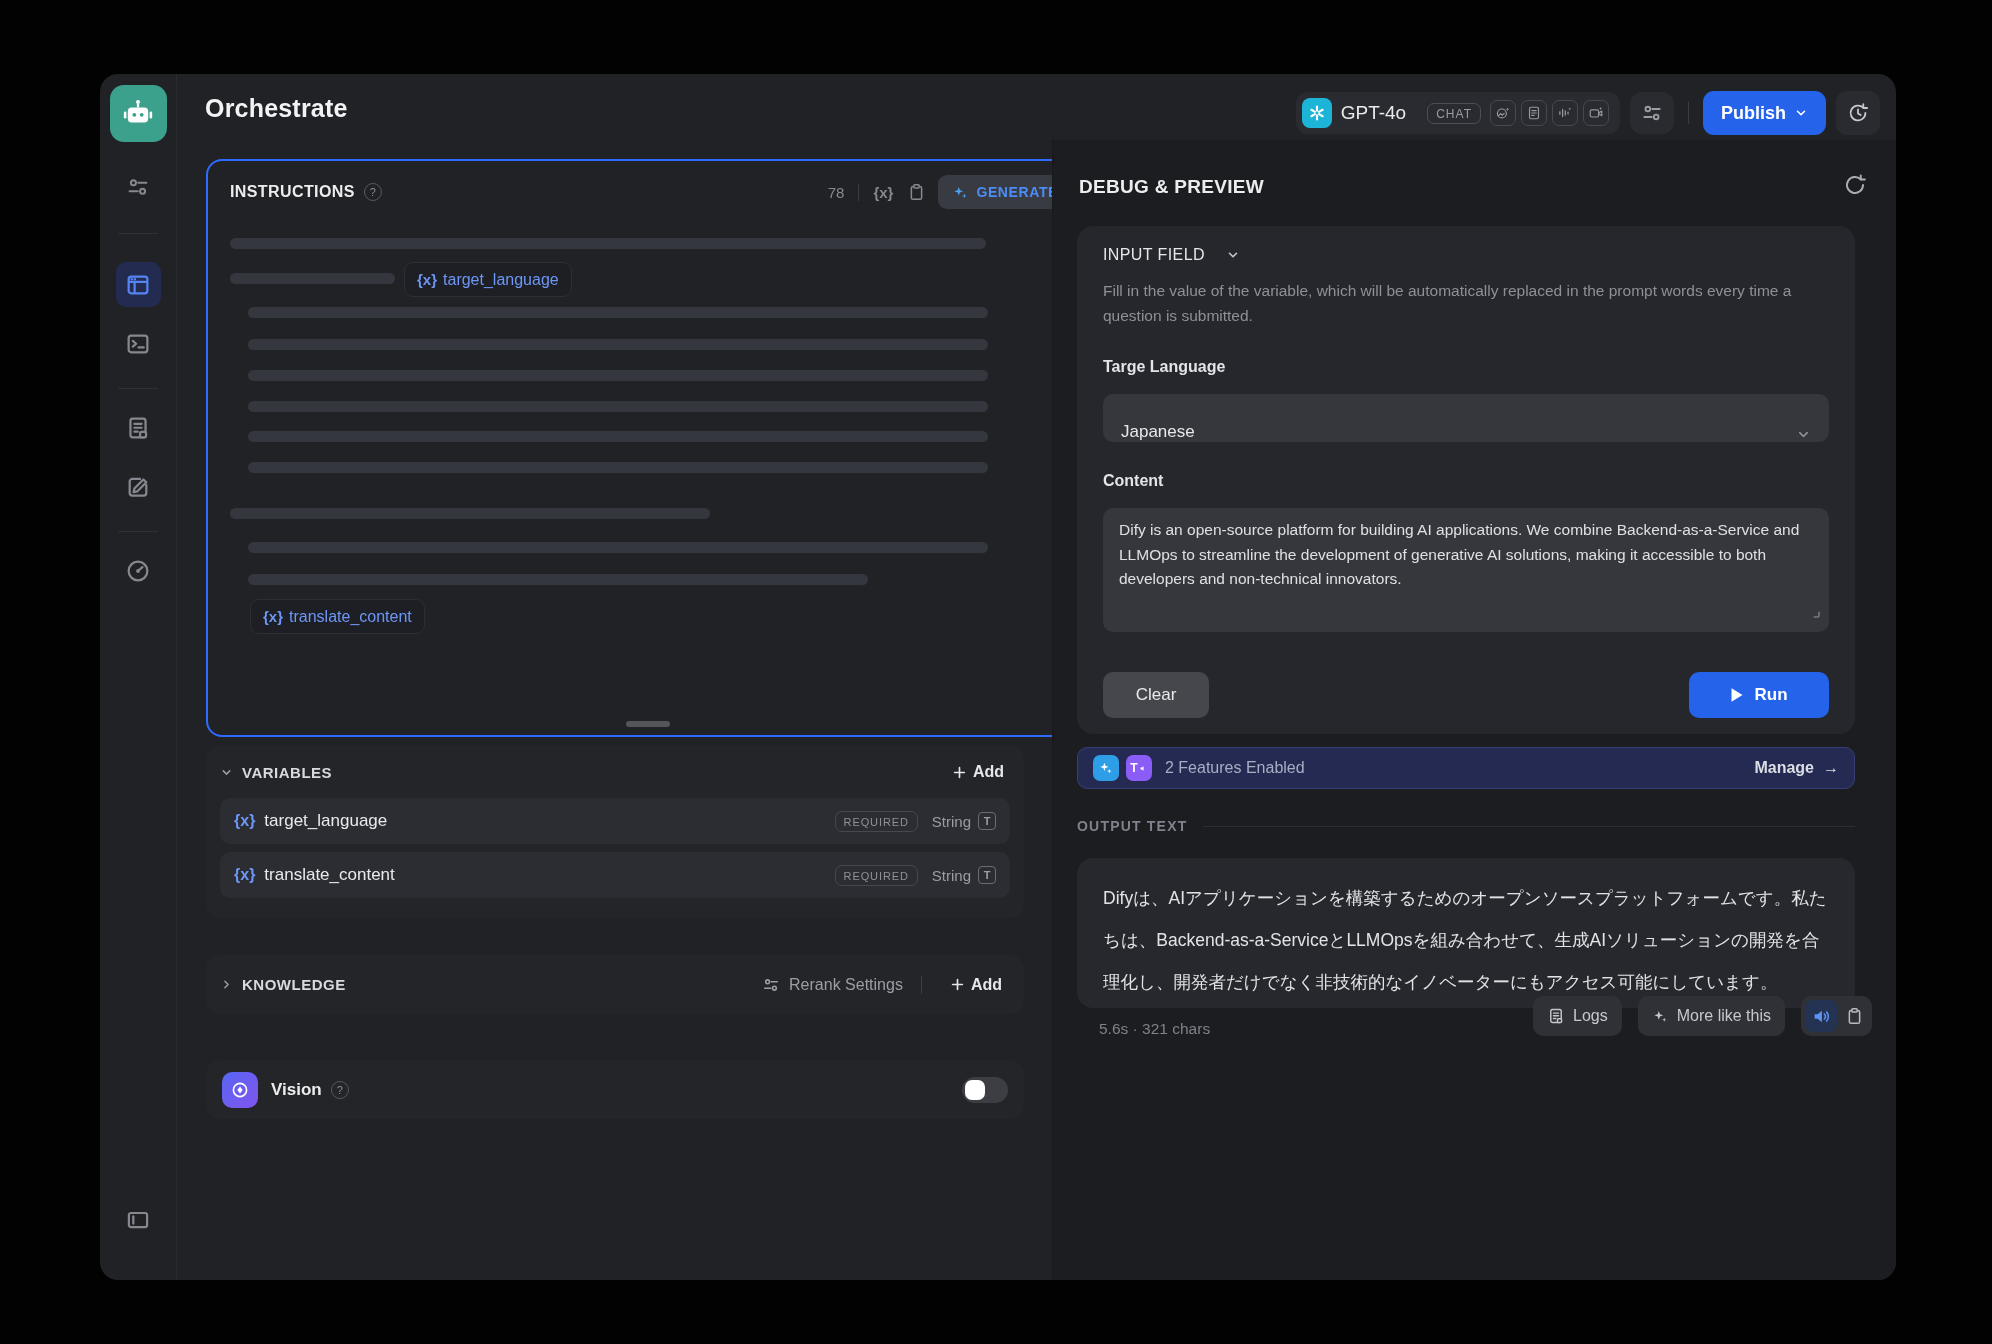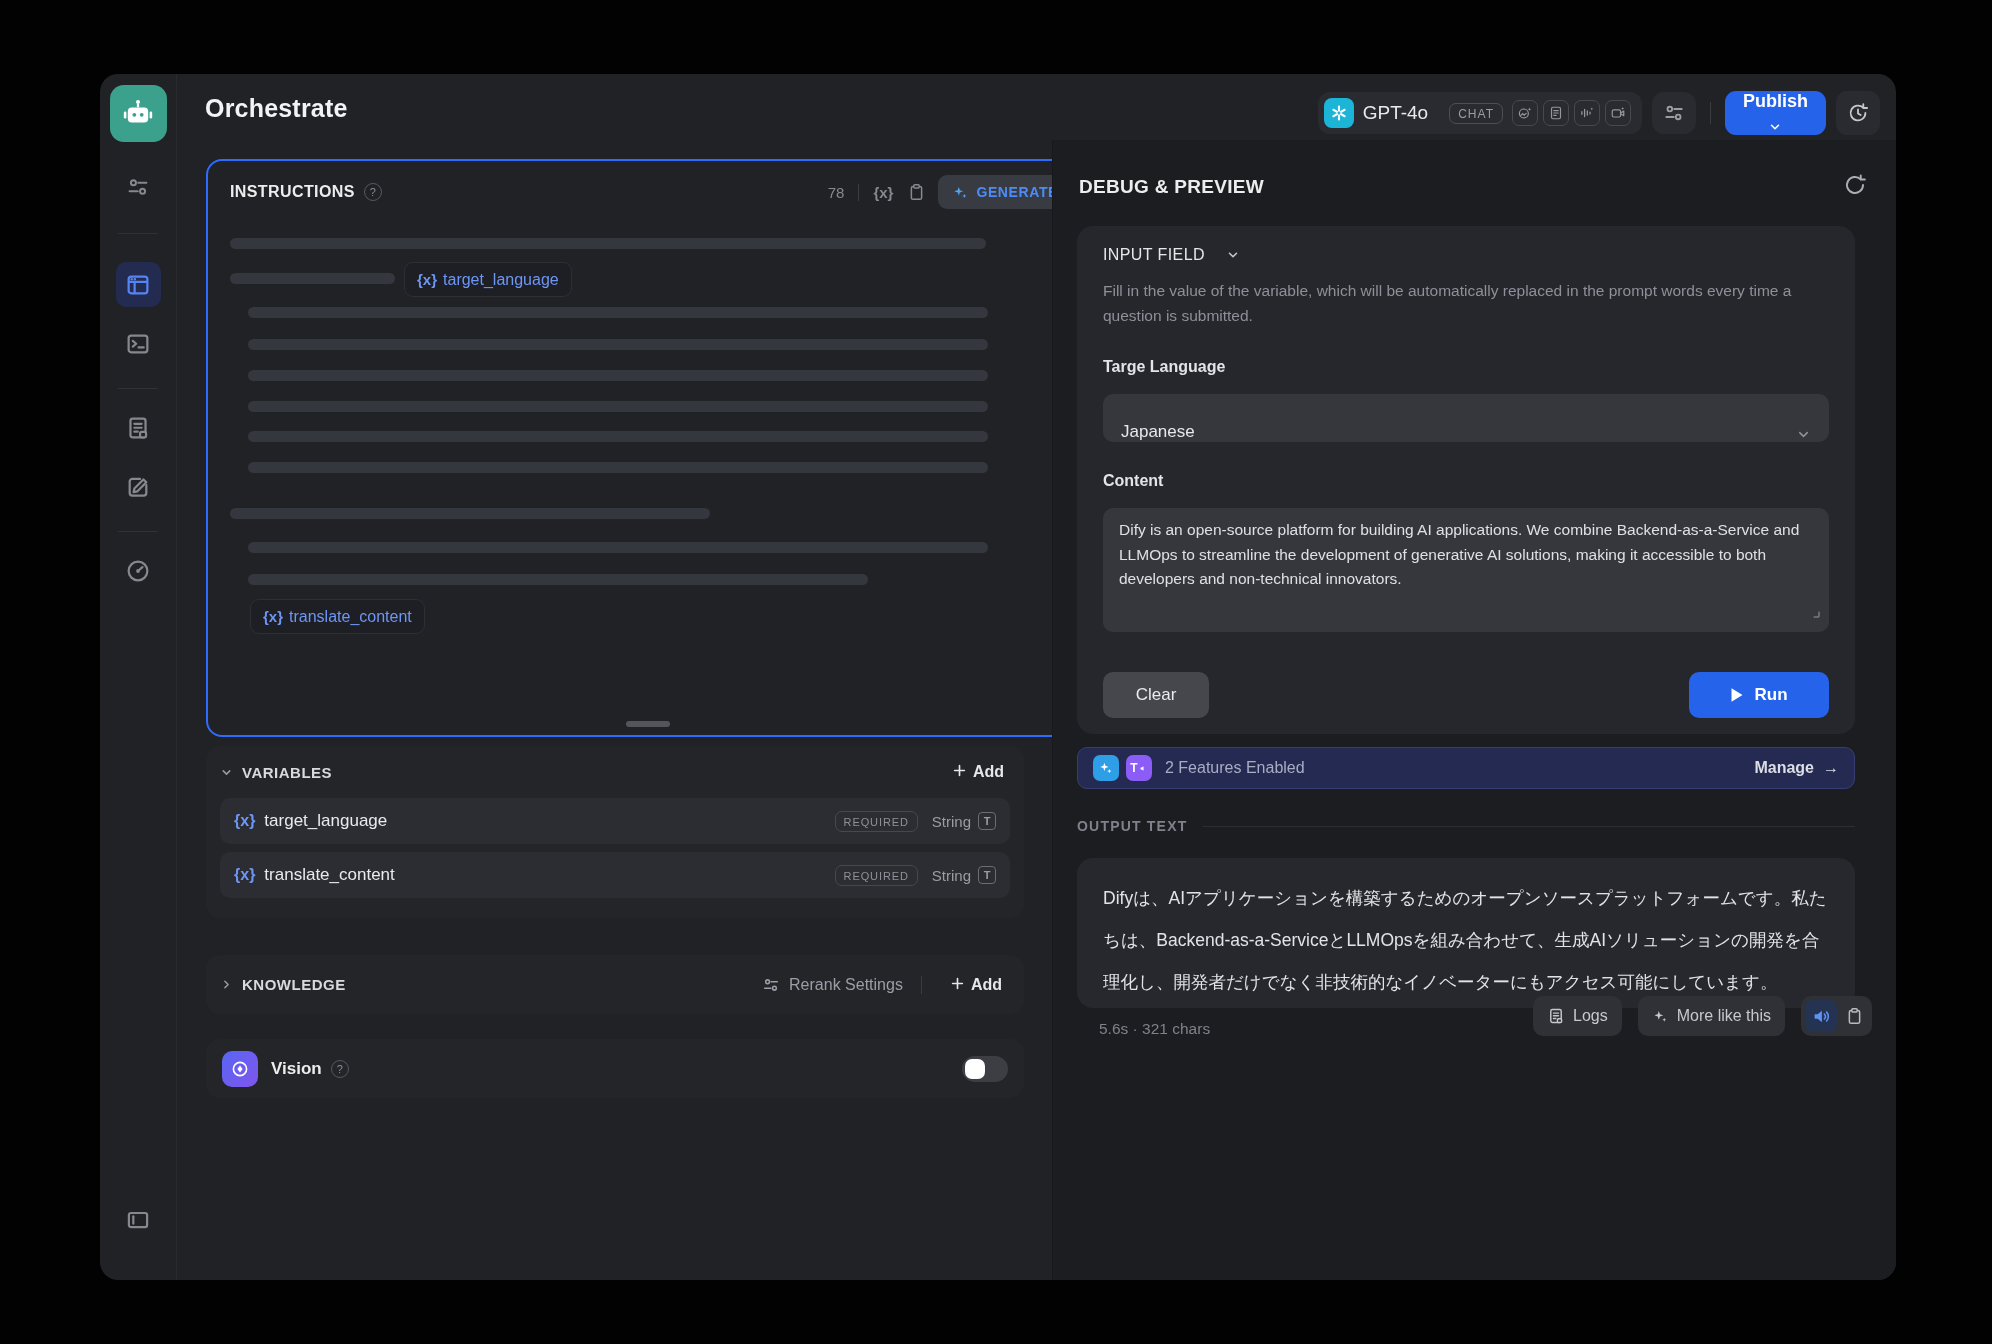--- a/index.html
+++ b/index.html
@@ -28,21 +28,21 @@
   .openai-badge { width:30px; height:30px; border-radius:8px; background:var(--openai-cyan,#1cb5d8); display:flex; align-items:center; justify-content:center; }
   .model-name { font-size:19px; color:#e9eaec; font-weight:400; }
   .mode-badge { border:1px solid #4c4f55; color:#989ca4; border-radius:7px; font-size:12px; letter-spacing:1px; padding:3px 8px 2px;margin-left:12px; }
   .cap-icons { display:flex; gap:5px; }
   .cap { width:26px; height:26px; border:1px solid #47494f; border-radius:7px; color:#94979e;
          display:flex; align-items:center; justify-content:center; }
   .params-chip { background:#2a2b30; border-radius:12px; height:42px; width:44px; display:flex; align-items:center; justify-content:center; color:#9a9da4; cursor:pointer; }
   .hdr-div { width:1px; height:22px; background:#3a3c41; margin:0 4px; }
   .publish-btn { background:var(--accent,#2563eb); color:#fff; border:none; height:44px; padding:0 18px;
                  border-radius:11px; font-size:18px; font-weight:600; display:flex; align-items:center; gap:8px;
-                 font-family:inherit; cursor:pointer;flex-direction:column; }
+                 font-family:inherit; cursor:pointer; }
   .history-btn { width:44px; height:44px; border-radius:11px; background:#2a2b30; color:#c6c8cd;
                  display:flex; align-items:center; justify-content:center; cursor:pointer; }
 
   
   .panel { position:absolute; left:106px; top:85px; width:884px; height:578px;
            border:2px solid var(--panel-border,#2e6bff); border-radius:16px; }
   .panel-head { display:flex; align-items:center; padding:14px 16px 0 22px; }
   .panel-title { font-size:16px; font-weight:700; color:#ededee; letter-spacing:.4px; }
   .q-circle { width:18px; height:18px; border:1.4px solid #55585f; border-radius:50%; color:#8b8e95;
               font-size:11px; display:flex; align-items:center; justify-content:center; margin-left:9px; }
@@ -60,21 +60,21 @@
   .varchip .x { color:var(--chip-blue,#6e96f5); font-weight:700; font-size:15px; }
   .varchip .nm { color:var(--chip-blue,#6e96f5); font-size:16px; }
   .drag-handle { position:absolute; left:50%; transform:translateX(-50%); bottom:8px; width:44px; height:6px;
                  border-radius:3px; background:#53555b; cursor:row-resize; }
 
   
   .section { position:absolute; left:106px; width:818px; background:#242529; border-radius:14px; }
   .sec-head { display:flex; align-items:center; height:52px; padding:0 10px 0 14px; }
   .chev { color:#9a9da4; font-size:13px; margin-right:9px; display:flex; }
   .sec-title { font-size:15px; font-weight:700; color:#d8dadd; letter-spacing:.5px; }
-  .add-btn { margin-left:auto; display:flex; gap:6px; color:#e6e7ea; font-size:16px; font-weight:600;
+  .add-btn { margin-left:auto; display:flex; align-items:center; gap:6px; color:#e6e7ea; font-size:16px; font-weight:600;
              padding:6px 10px; border-radius:8px; cursor:pointer; }
   .vrow { margin:0 14px 8px; height:46px; background:#2b2d32; border-radius:10px;
           display:flex; align-items:center; padding:0 14px; }
   .vrow .x { color:var(--chip-blue,#6e96f5); font-weight:700; font-size:16px; margin-right:9px; }
   .vrow .nm { color:#e9eaec; font-size:17px; }
   .req-pill { margin-left:auto; border:1px solid #46484e; border-radius:7px; color:#8e9199;
               font-size:11px; letter-spacing:.9px; padding:4px 8px 3px; }
   .type-lbl { color:#9a9da4; font-size:15px; margin-left:14px; }
   .t-box { width:18px; height:18px; border:1.5px solid #6a6d75; border-radius:4px; color:#9a9da4;
            font-size:11px; font-weight:700; display:flex; align-items:center; justify-content:center; margin-left:7px; }
@@ -370,21 +370,21 @@
     </span>
     <span class="sec-div"></span>
     <span class="add-btn" style="margin-left:0">
       <svg width="15" height="15" viewBox="0 0 20 20" fill="none" stroke="currentColor" stroke-width="2.2" stroke-linecap="round">
             <path d="M10 3.5v13M3.5 10h13"></path>
           </svg>
       <span>Add</span>
     </span>
   </div>
 
-  <div class="section" style="top:965px; height:59px; display:flex; align-items:center; padding:0 16px;text-align:center;">
+  <div class="section" style="top:986px; height:59px; display:flex; align-items:center; padding:0 16px;text-align:center;">
     <span class="vision-icon">
       <svg width="20" height="20" viewBox="0 0 20 20" fill="none" stroke="#fff" stroke-width="1.6">
         <circle cx="10" cy="10" r="6.6"></circle>
             <path d="M10 6.4l2.6 3.6-2.6 3.6-2.6-3.6z" fill="#fff" stroke="none"></path>
       </svg>
     </span>
     <span style="font-size:17px; font-weight:700; color:#eceded;">Vision</span>
     <span class="q-circle">?</span>
     <span class="toggle">
           <span class="knob"></span>

